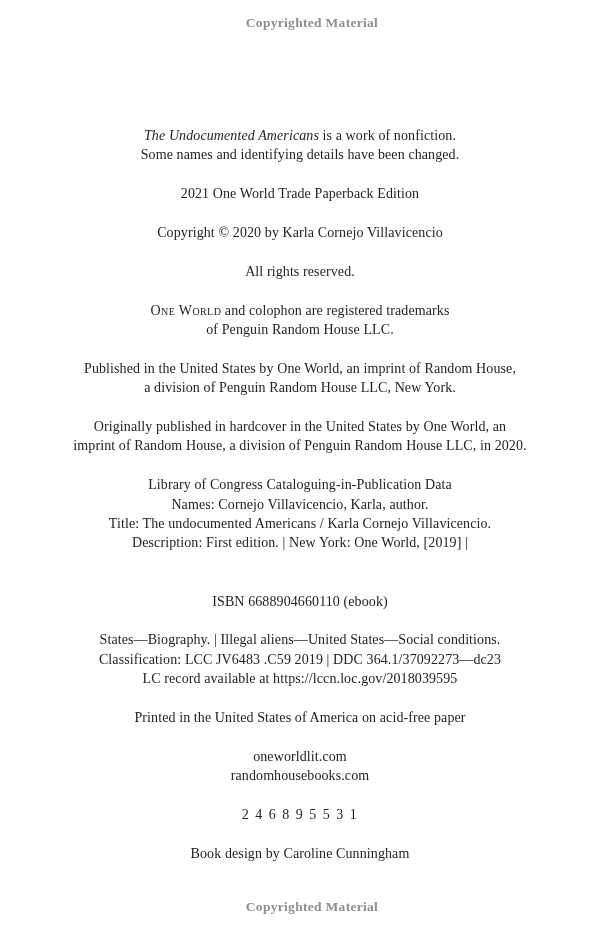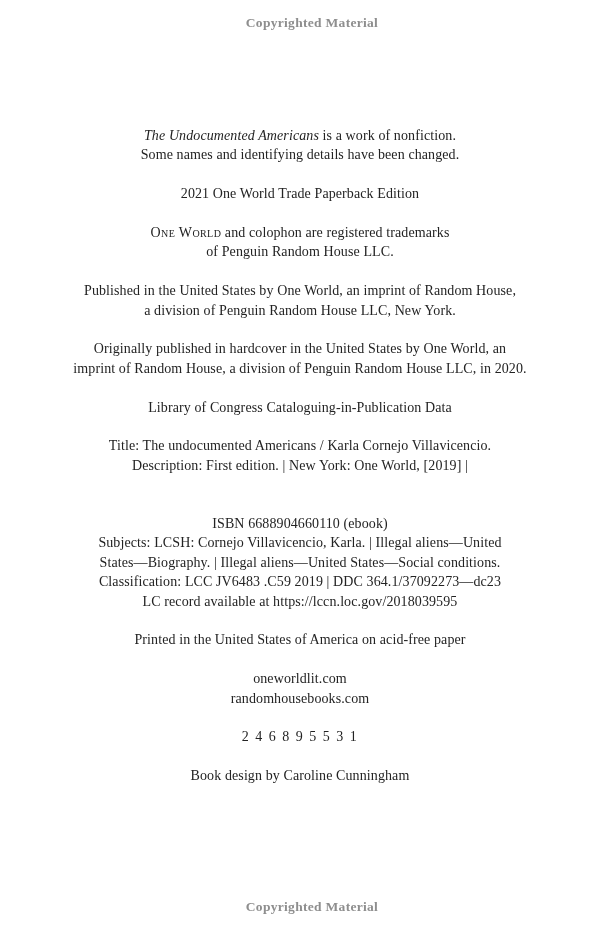--- a/index.html
+++ b/index.html
@@ -57,46 +57,48 @@
 
   <main class="content">
 
     <p>
       <span class="line"><em>The Undocumented Americans</em><span> is a work of nonfiction.</span></span><br>
       <span class="line">Some names and identifying details have been changed.</span>
     </p>
 
     <p>2021 One World Trade Paperback Edition</p>
 
+    <p>Copyright © 2020 by Karla Cornejo Villavicencio</p>
 
+    <p>All rights reserved.</p>
 
     <p>
       <span class="line"><span class="smallcaps">One World</span><span> and colophon are registered trademarks</span></span><br>
       <span class="line">of Penguin Random House LLC.</span>
     </p>
 
     <p>
       <span class="line">Published in the United States by One World, an imprint of Random House,</span><br>
       <span class="line">a division of Penguin Random House LLC, New York.</span>
     </p>
 
     <p>
       <span class="line">Originally published in hardcover in the United States by One World, an</span><br>
       <span class="line">imprint of Random House, a division of Penguin Random House LLC, in 2020.</span>
     </p>
 
     <p>
       <span class="line">Library of Congress Cataloguing-in-Publication Data</span><br>
-      <br>
+      <span class="line">Names: Cornejo Villavicencio, Karla, author.</span><br>
       <span class="line">Title: The undocumented Americans / Karla Cornejo Villavicencio.</span><br>
       <span class="line">Description: First edition. | New York: One World, [2019] |</span><br>
       <br>
       <br>
       <span class="line">ISBN 6688904660110 (ebook)</span><br>
-      <span class="line">Subjects: LCSH: Cornejo Villavicencio, Karla. | Illegal aliens—United</span><br>
+      <br>
       <span class="line">States—Biography. | Illegal aliens—United States—Social conditions.</span><br>
       <span class="line">Classification: LCC JV6483 .C59 2019 | DDC 364.1/37092273—dc23</span><br>
       <span class="line">LC record available at https://lccn.loc.gov/2018039595</span>
     </p>
 
     <p>Printed in the United States of America on acid-free paper</p>
 
     <p>
       <span class="line">oneworldlit.com</span><br>
       <span class="line">randomhousebooks.com</span>

